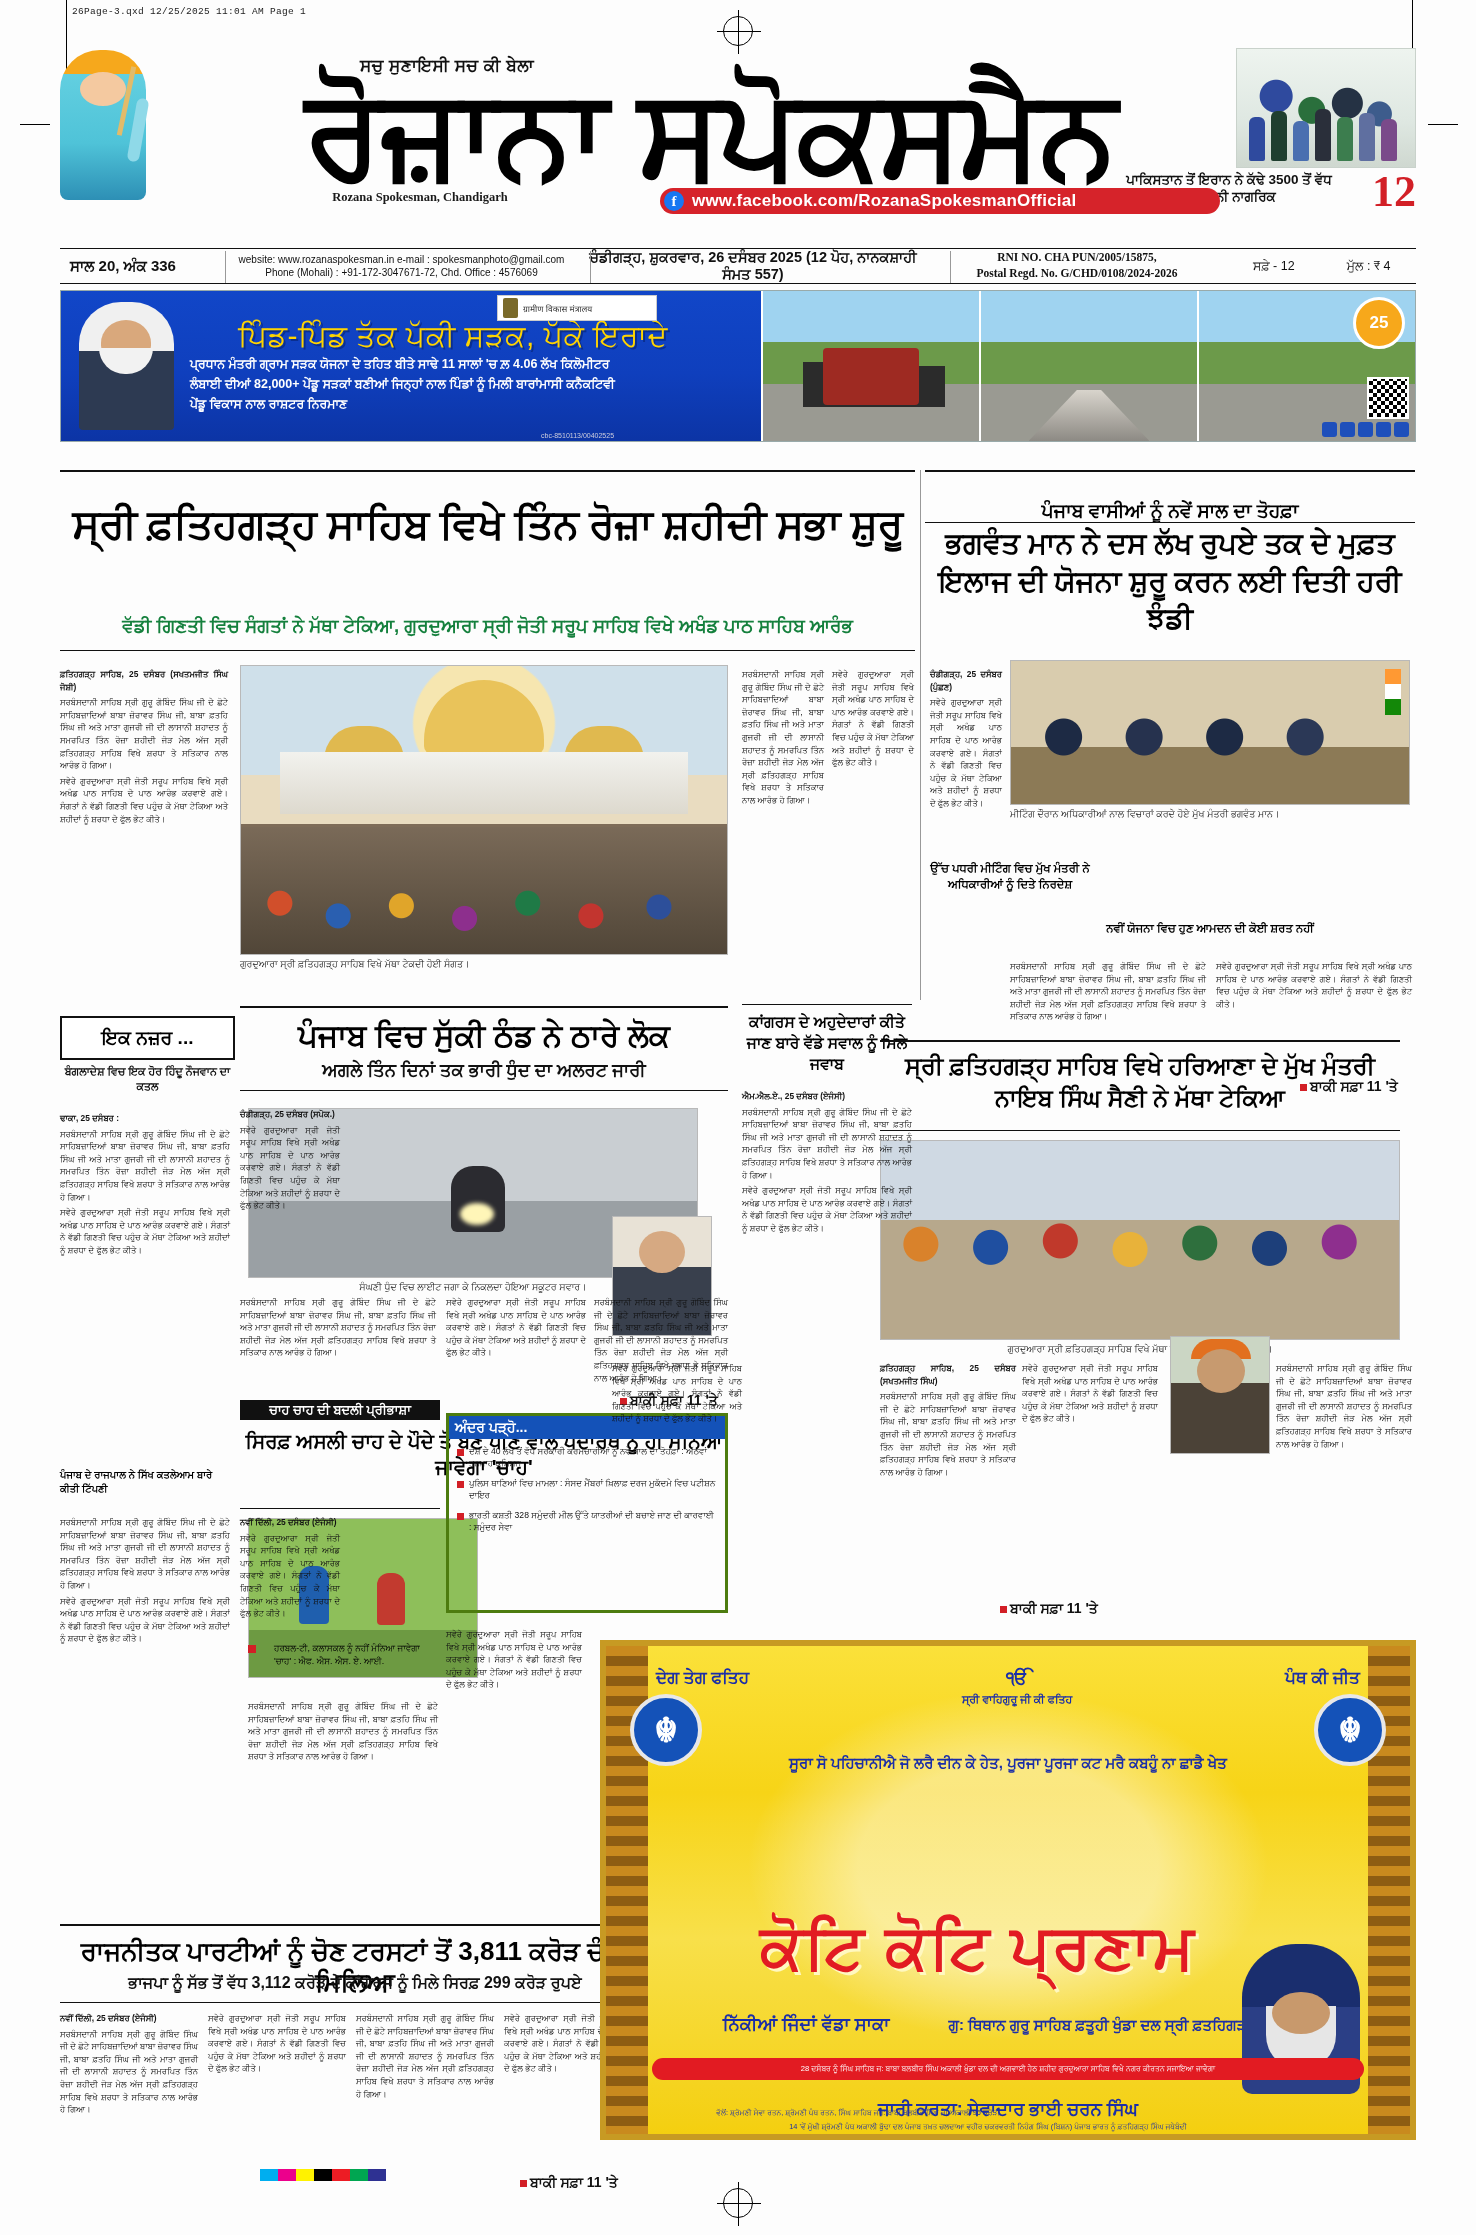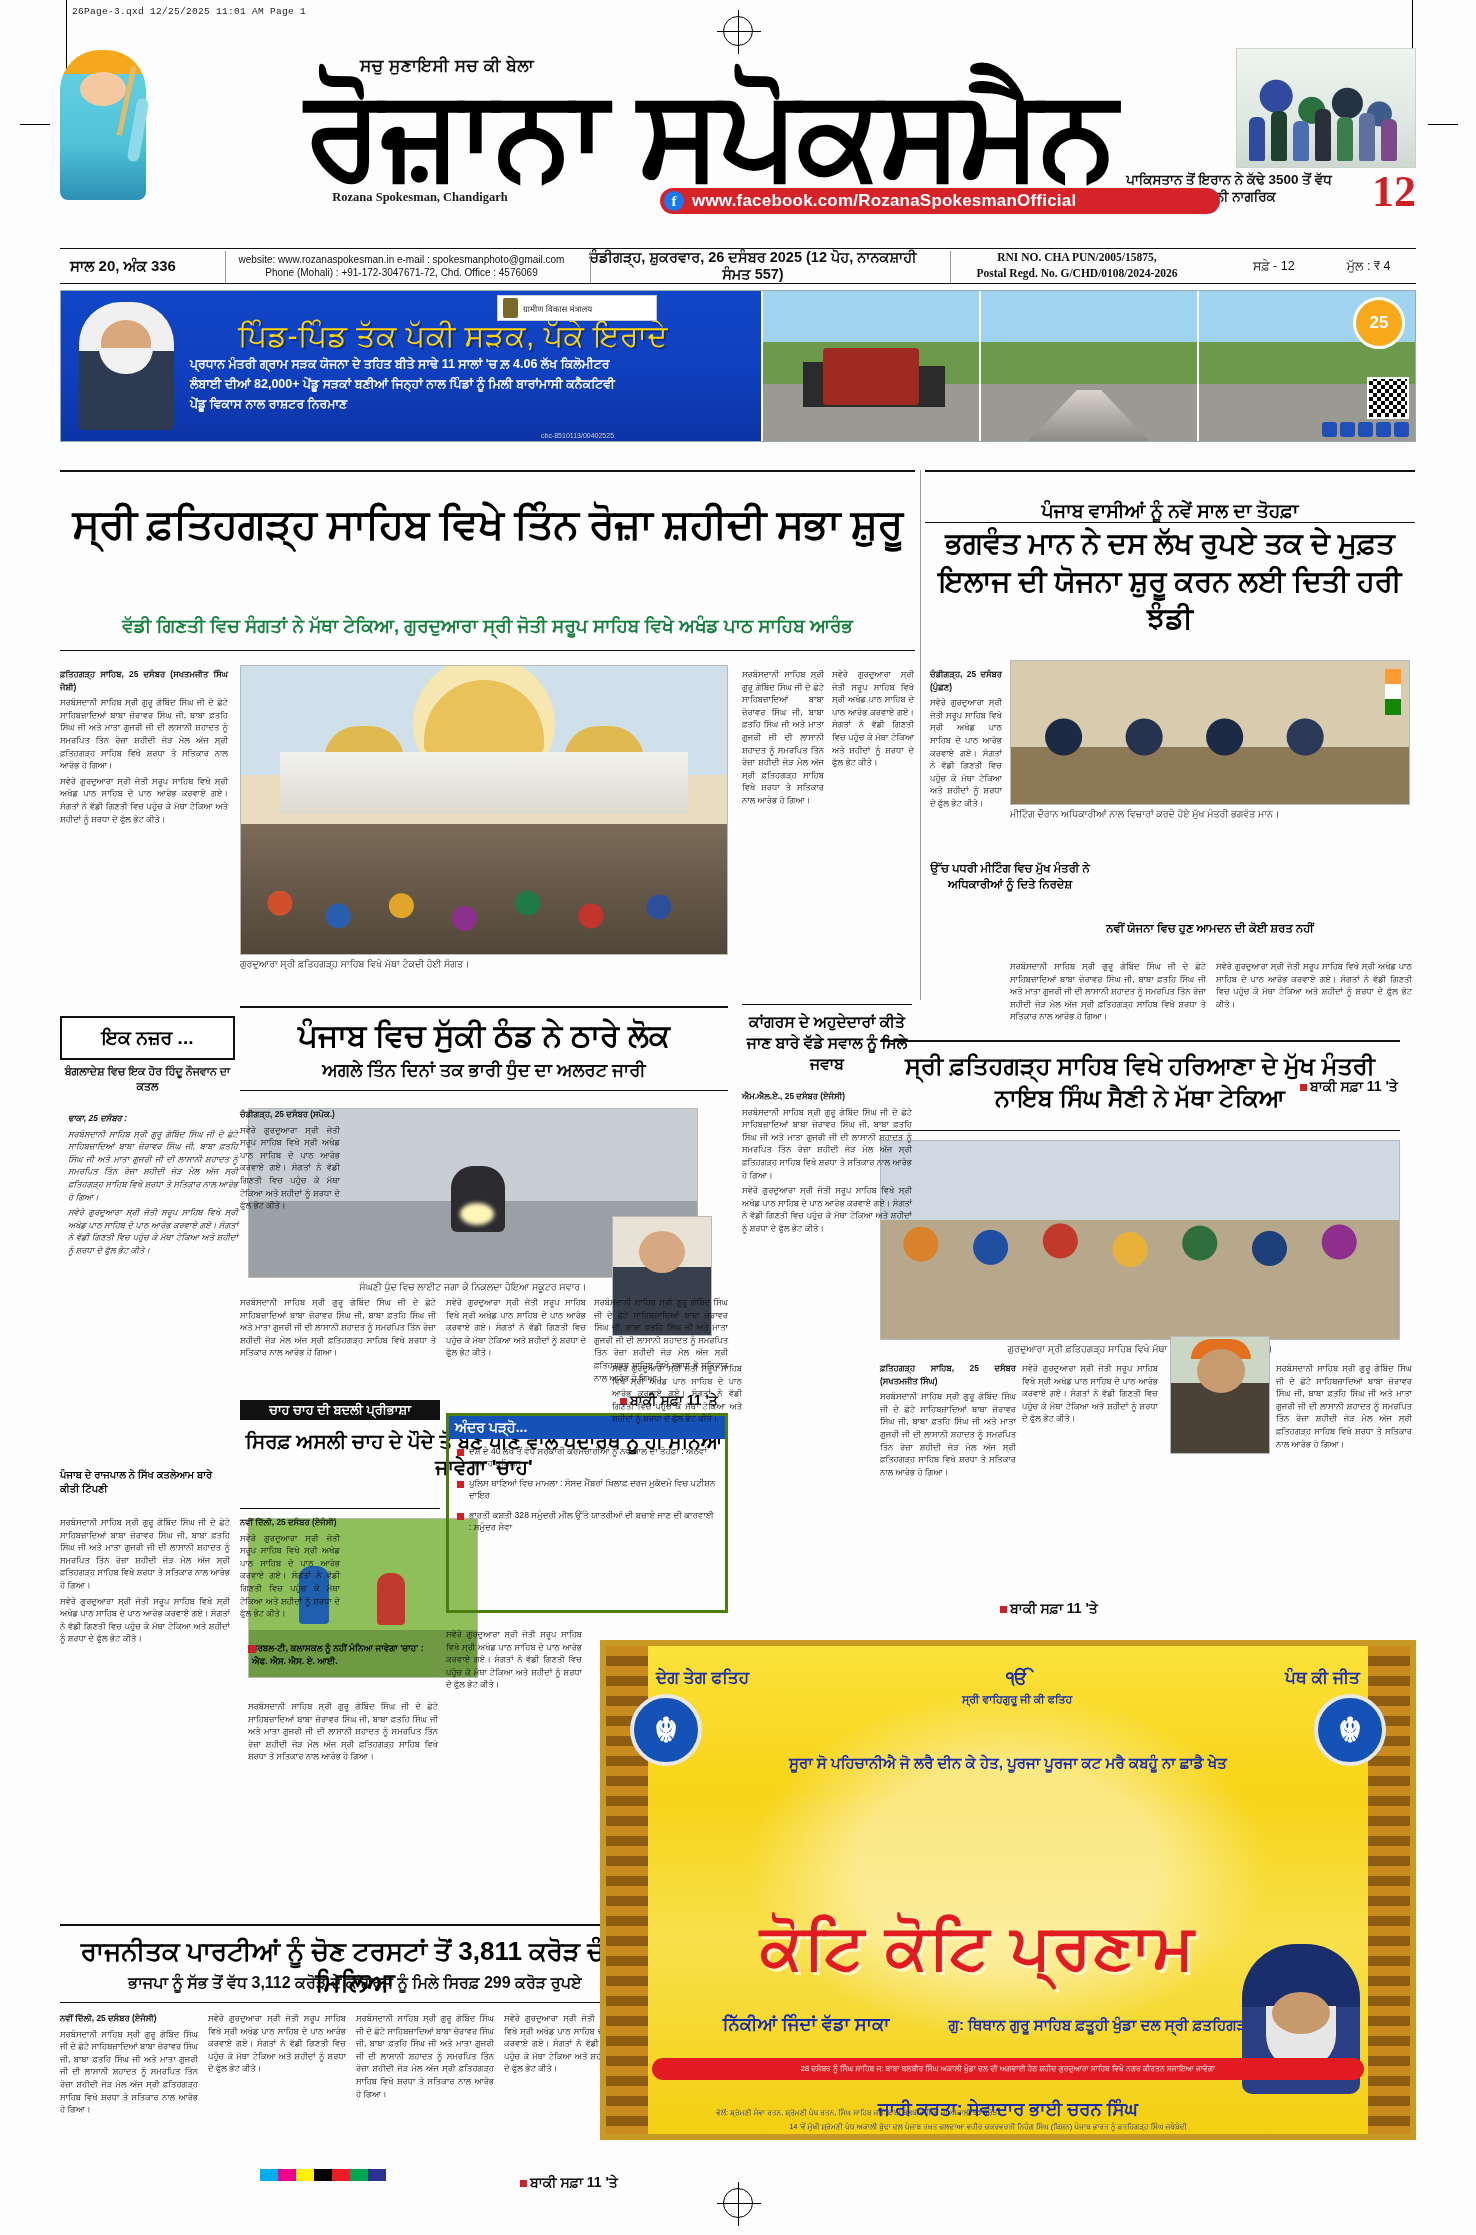--- a/index.html
+++ b/index.html
@@ -355,21 +355,21 @@
     font-size:8.6px; line-height:1.45; margin-bottom:7px; padding-left:12px; position:relative;
     color:#111;
   }
   .andar li:before{
     content:""; position:absolute; left:0; top:4px; width:7px; height:7px; background:#d21f26;
   }
 
   
   .redbullet {
     position:absolute; left:248px; top:1642px; width:190px;
-    font-size:8.8px; font-weight:700; line-height:1.45; padding-left:4px;
+    font-size:8.8px; font-weight:400; line-height:1.45; padding-left:26px;
   }
   .redbullet:before{ content:""; position:absolute; left:0; top:3px; width:8px;height:8px;background:#d21f26; }
 
   
   .advert {
     position:absolute; left:600px; top:1640px; width:816px; height:500px;
     background:
       radial-gradient(ellipse at 50% 45%, rgba(255,255,255,.45) 0 150px, transparent 260px),
       linear-gradient(180deg,#fbe13a 0%, #f7d417 30%, #f8e04a 60%, #f4cf10 100%);
     border:6px solid #c79a23;
@@ -607,21 +607,21 @@
     <p>ਸਵੇਰੇ ਗੁਰਦੁਆਰਾ ਸ੍ਰੀ ਜੋਤੀ ਸਰੂਪ ਸਾਹਿਬ ਵਿਖੇ ਸ੍ਰੀ ਅਖੰਡ ਪਾਠ ਸਾਹਿਬ ਦੇ ਪਾਠ ਆਰੰਭ ਕਰਵਾਏ ਗਏ। ਸੰਗਤਾਂ ਨੇ ਵੱਡੀ ਗਿਣਤੀ ਵਿਚ ਪਹੁੰਚ ਕੇ ਮੱਥਾ ਟੇਕਿਆ ਅਤੇ ਸ਼ਹੀਦਾਂ ਨੂੰ ਸ਼ਰਧਾ ਦੇ ਫੁੱਲ ਭੇਟ ਕੀਤੇ।</p>
   </div>
   <div class="tiny jump" style="left:1300px;top:1078px;">
     <span class="redsq"></span><span>ਬਾਕੀ ਸਫ਼ਾ 11 'ਤੇ</span>
   </div>
 
   <div class="ik-nazar">
     <span>ਇਕ ਨਜ਼ਰ ...</span>
   </div>
   <div class="ik-title">ਬੰਗਲਾਦੇਸ਼ ਵਿਚ ਇਕ ਹੋਰ ਹਿੰਦੂ ਨੌਜਵਾਨ ਦਾ ਕਤਲ</div>
-  <div class="col" style="left:68px;top:1112px;width:170px;font-style:italic;">
+  <div class="col" style="left:60px;top:1112px;width:170px;">
     <p><span class="dl">ਢਾਕਾ, 25 ਦਸੰਬਰ :</span></p>
     <p>ਸਰਬੰਸਦਾਨੀ ਸਾਹਿਬ ਸ੍ਰੀ ਗੁਰੂ ਗੋਬਿੰਦ ਸਿੰਘ ਜੀ ਦੇ ਛੋਟੇ ਸਾਹਿਬਜ਼ਾਦਿਆਂ ਬਾਬਾ ਜ਼ੋਰਾਵਰ ਸਿੰਘ ਜੀ, ਬਾਬਾ ਫ਼ਤਹਿ ਸਿੰਘ ਜੀ ਅਤੇ ਮਾਤਾ ਗੁਜਰੀ ਜੀ ਦੀ ਲਾਸਾਨੀ ਸ਼ਹਾਦਤ ਨੂੰ ਸਮਰਪਿਤ ਤਿੰਨ ਰੋਜ਼ਾ ਸ਼ਹੀਦੀ ਜੋੜ ਮੇਲ ਅੱਜ ਸ੍ਰੀ ਫ਼ਤਿਹਗੜ੍ਹ ਸਾਹਿਬ ਵਿਖੇ ਸ਼ਰਧਾ ਤੇ ਸਤਿਕਾਰ ਨਾਲ ਆਰੰਭ ਹੋ ਗਿਆ।</p>
     <p>ਸਵੇਰੇ ਗੁਰਦੁਆਰਾ ਸ੍ਰੀ ਜੋਤੀ ਸਰੂਪ ਸਾਹਿਬ ਵਿਖੇ ਸ੍ਰੀ ਅਖੰਡ ਪਾਠ ਸਾਹਿਬ ਦੇ ਪਾਠ ਆਰੰਭ ਕਰਵਾਏ ਗਏ। ਸੰਗਤਾਂ ਨੇ ਵੱਡੀ ਗਿਣਤੀ ਵਿਚ ਪਹੁੰਚ ਕੇ ਮੱਥਾ ਟੇਕਿਆ ਅਤੇ ਸ਼ਹੀਦਾਂ ਨੂੰ ਸ਼ਰਧਾ ਦੇ ਫੁੱਲ ਭੇਟ ਕੀਤੇ।</p>
   </div>
   <div class="sub-head" style="left:60px;top:1468px;width:170px;text-align:left;font-size:10px;">ਪੰਜਾਬ ਦੇ ਰਾਜਪਾਲ ਨੇ ਸਿੱਖ ਕਤਲੇਆਮ ਬਾਰੇ ਕੀਤੀ ਟਿੱਪਣੀ</div>
   <div class="col" style="left:60px;top:1516px;width:170px;height:400px;overflow:hidden;">
     <p>ਸਰਬੰਸਦਾਨੀ ਸਾਹਿਬ ਸ੍ਰੀ ਗੁਰੂ ਗੋਬਿੰਦ ਸਿੰਘ ਜੀ ਦੇ ਛੋਟੇ ਸਾਹਿਬਜ਼ਾਦਿਆਂ ਬਾਬਾ ਜ਼ੋਰਾਵਰ ਸਿੰਘ ਜੀ, ਬਾਬਾ ਫ਼ਤਹਿ ਸਿੰਘ ਜੀ ਅਤੇ ਮਾਤਾ ਗੁਜਰੀ ਜੀ ਦੀ ਲਾਸਾਨੀ ਸ਼ਹਾਦਤ ਨੂੰ ਸਮਰਪਿਤ ਤਿੰਨ ਰੋਜ਼ਾ ਸ਼ਹੀਦੀ ਜੋੜ ਮੇਲ ਅੱਜ ਸ੍ਰੀ ਫ਼ਤਿਹਗੜ੍ਹ ਸਾਹਿਬ ਵਿਖੇ ਸ਼ਰਧਾ ਤੇ ਸਤਿਕਾਰ ਨਾਲ ਆਰੰਭ ਹੋ ਗਿਆ।</p>
     <p>ਸਵੇਰੇ ਗੁਰਦੁਆਰਾ ਸ੍ਰੀ ਜੋਤੀ ਸਰੂਪ ਸਾਹਿਬ ਵਿਖੇ ਸ੍ਰੀ ਅਖੰਡ ਪਾਠ ਸਾਹਿਬ ਦੇ ਪਾਠ ਆਰੰਭ ਕਰਵਾਏ ਗਏ। ਸੰਗਤਾਂ ਨੇ ਵੱਡੀ ਗਿਣਤੀ ਵਿਚ ਪਹੁੰਚ ਕੇ ਮੱਥਾ ਟੇਕਿਆ ਅਤੇ ਸ਼ਹੀਦਾਂ ਨੂੰ ਸ਼ਰਧਾ ਦੇ ਫੁੱਲ ਭੇਟ ਕੀਤੇ।</p>
   </div>
 

